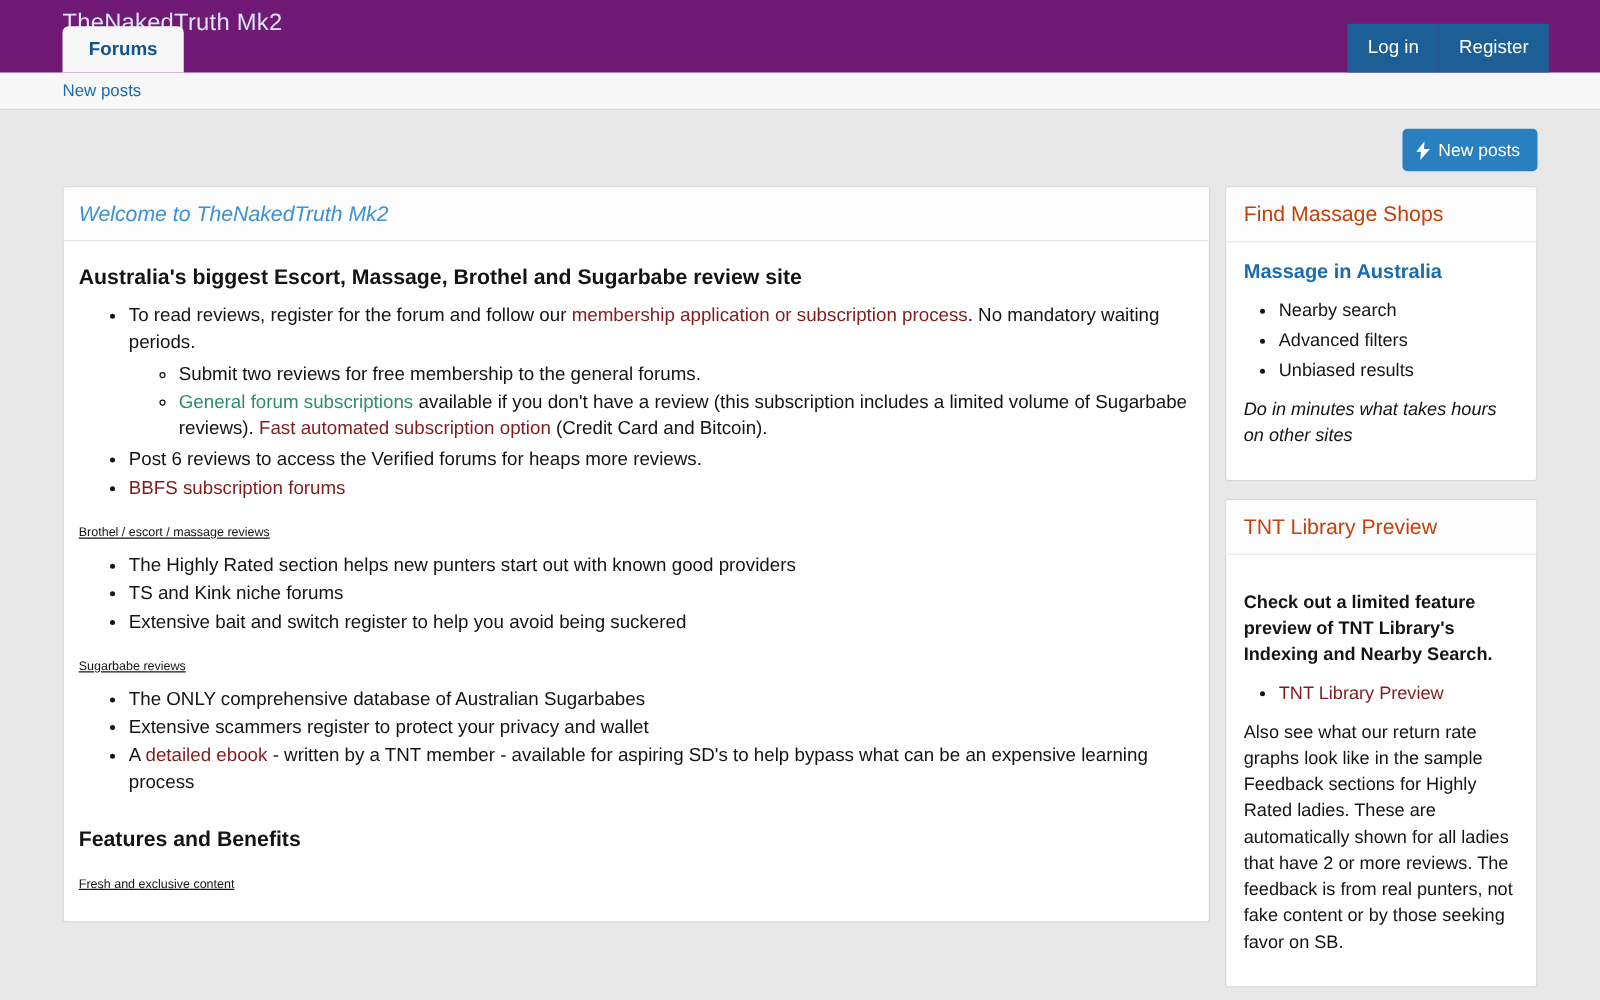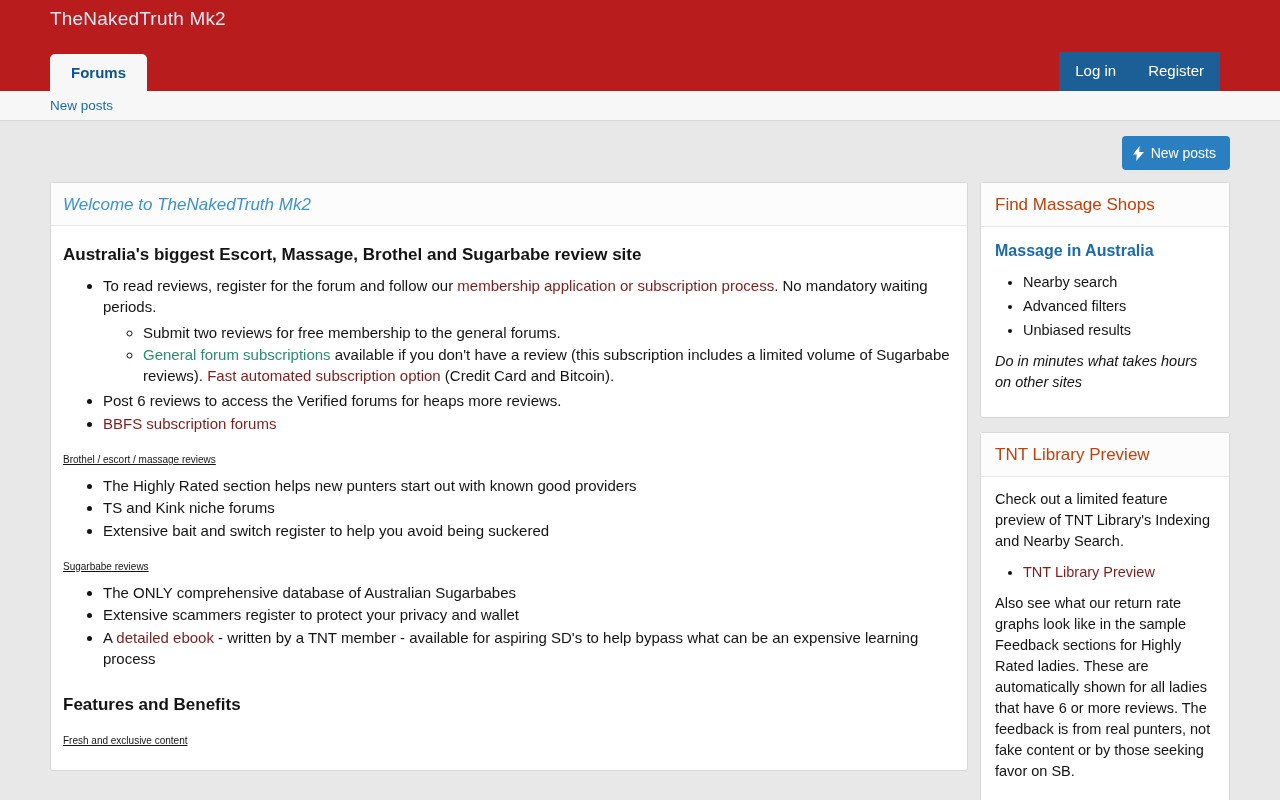--- a/index.html
+++ b/index.html
@@ -8,22 +8,22 @@
     width: 1280px; height: 800px;
     overflow: hidden;
     background: #e8e8e8;
     font-family: "Liberation Sans", sans-serif;
     font-size: 15px;
     color: #141414;
   }
 
   
   .site-header {
-    background: #b91c1c;
-    height: 91px;
+    background: #701a75;
+    height: 58px;
     position: relative;
   }
   .site-title {
     position: absolute;
     left: 50px; top: 8px;
     color: #d9e7f2;
     font-size: 19px;
     letter-spacing: 0.2px;
   }
   .nav-tabs {
@@ -36,21 +36,21 @@
     background: #f7f7f7;
     color: #10548c;
     font-weight: bold;
     font-size: 15px;
     padding: 11px 21px 10px 21px;
     border-radius: 5px 5px 0 0;
     line-height: 1.1;
   }
   .user-links {
     position: absolute;
-    right: 60px; bottom: 0;
+    right: 41px; bottom: 0;
     display: flex;
     align-items: flex-end;
   }
   .user-link {
     color: #ffffff;
     font-size: 15px;
     padding: 11px 16px 12px 16px;
     line-height: 1.1;
   }
   .user-link.active-bg { background: #1b5f96; }
@@ -173,21 +173,21 @@
     margin: 0 0 10px 0;
   }
   .side-body ul {
     margin: 6px 0 10px 0;
     padding-left: 28px;
     list-style: disc;
   }
   .side-body ul li { margin: 3px 0; }
   .side-body p { margin: 10px 0; }
   .em { font-style: italic; }
-  .side-body p:first-child { margin-top: 0; }
+  .side-body p:first-child { margin-top: 16px; font-weight: bold; }
 </style>
 </head>
 <body>
 
 <div class="site-header">
   <div class="site-title">TheNakedTruth Mk2</div>
 
   <div class="nav-tabs">
     <div class="nav-tab">Forums</div>
   </div>
@@ -278,19 +278,19 @@
         </div>
       </div>
 
       <div class="side-block">
         <div class="side-head">TNT Library Preview</div>
         <div class="side-body">
           <p>Check out a limited feature preview of TNT Library's Indexing and Nearby Search.</p>
           <ul>
             <li><a href="#" class="lnk">TNT Library Preview</a></li>
           </ul>
-          <p>Also see what our return rate graphs look like in the sample Feedback sections for Highly Rated ladies. These are automatically shown for all ladies that have 6 or more reviews. The feedback is from real punters, not fake content or by those seeking favor on SB.</p>
+          <p>Also see what our return rate graphs look like in the sample Feedback sections for Highly Rated ladies. These are automatically shown for all ladies that have 2 or more reviews. The feedback is from real punters, not fake content or by those seeking favor on SB.</p>
         </div>
       </div>
 
     </div>
   </div>
 </div>
 
 </body></html>

